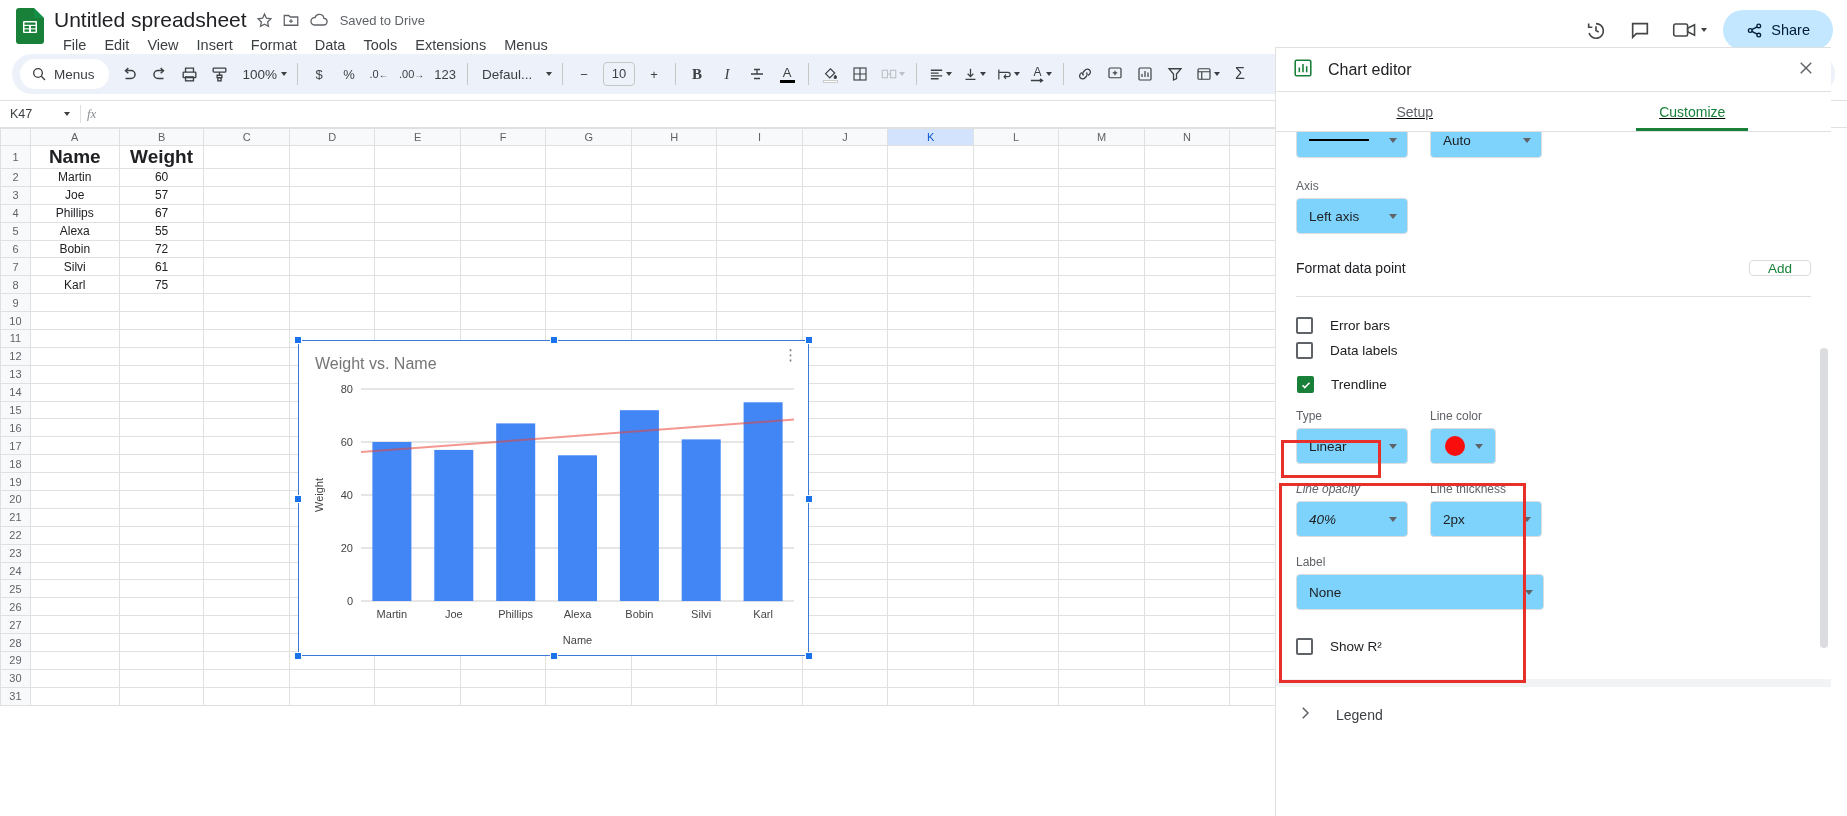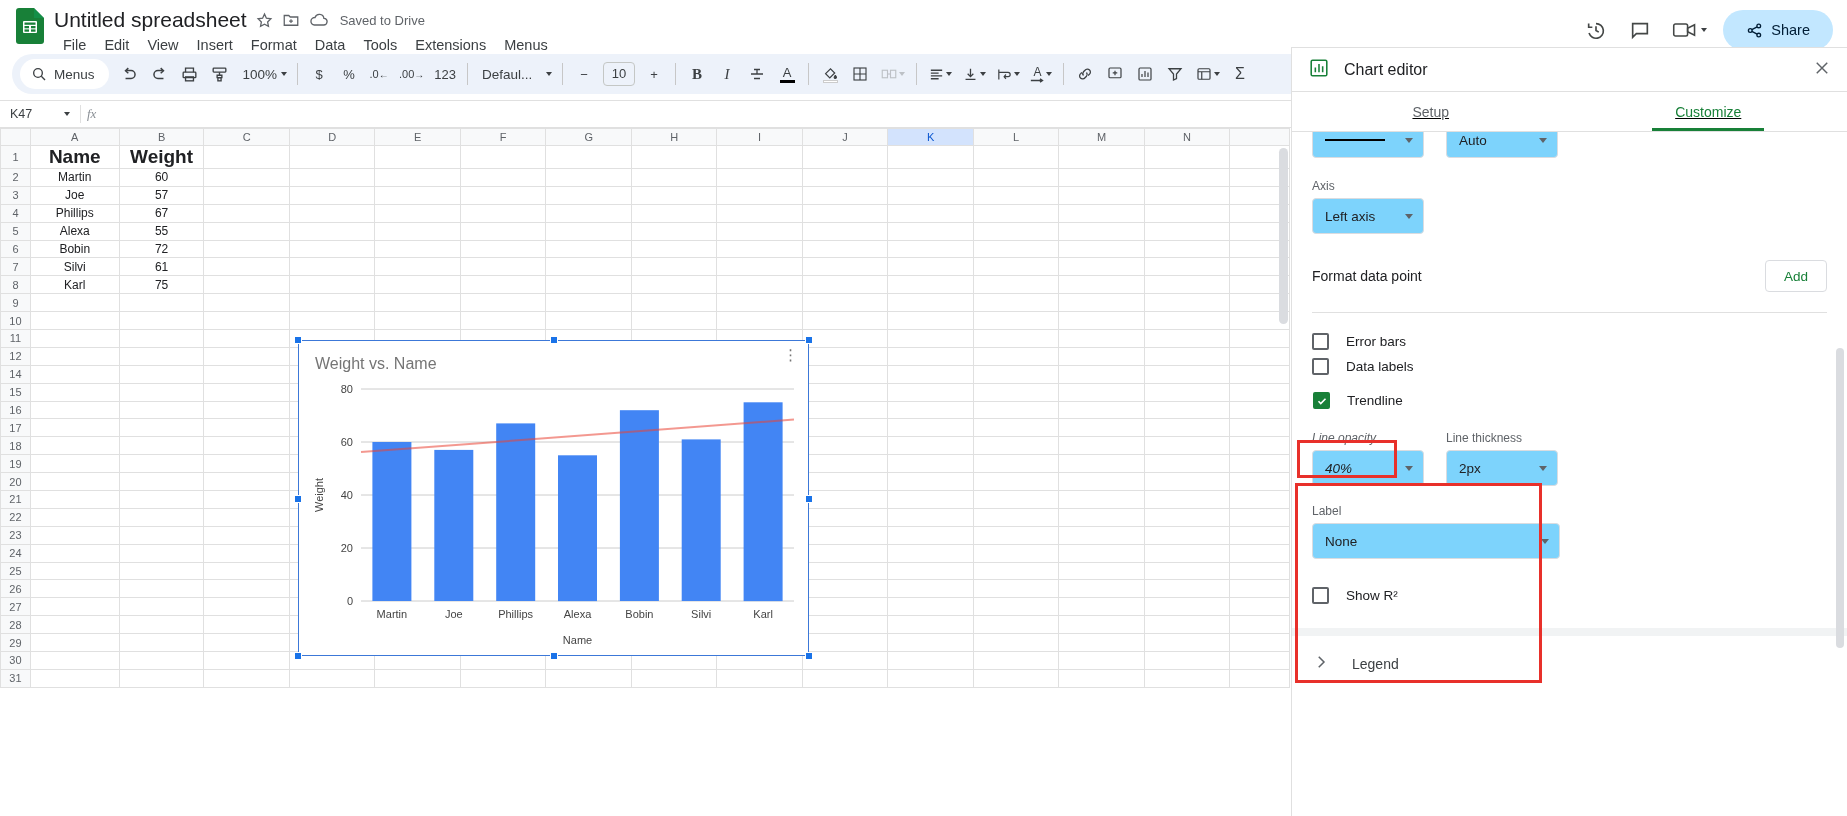--- a/index.html
+++ b/index.html
@@ -78,21 +78,21 @@
     position:absolute; left:298px; top:212px; width:511px; height:316px;
     background:#fff; border:1px solid #3c78d8;
   }
   .handle { position:absolute; width:8px; height:8px; background:#1a73e8; border:1px solid #fff; }
   .chart-title { position:absolute; left:16px; top:14px; font-size:16px; color:#757575; }
   .kebab { position:absolute; right:10px; top:8px; color:#757575; font-size:15px; letter-spacing:0; line-height:12px; cursor:pointer; }
   .chart-svg { position:absolute; left:0; top:0; }
 
   
   .panel {
-    position:absolute; right:0; top:47px; width:556px; height:769px;
+    position:absolute; right:16px; top:47px; width:556px; height:769px;
     background:#fff; border-left:1px solid #e0e0e0; border-top:1px solid #e0e0e0;
   }
   .panel-header { display:flex; align-items:center; height:44px; padding:0 16px; gap:14px; border-bottom:1px solid #e0e0e0;}
   .panel-title { font-size:16px; color:#202124; flex:1; }
   .panel-tabs { display:flex; height:40px; border-bottom:1px solid #e0e0e0;text-decoration:underline; }
   .ptab { flex:1; display:flex; align-items:center; justify-content:center; font-size:14px; color:#5f6368; cursor:pointer; position:relative; }
   .ptab.active { color:#188038; font-weight:500; }
   .ptab.active:after { content:''; position:absolute; left:50%; transform:translateX(-50%); bottom:0; width:112px; height:3px; background:#188038; }
   .panel-body { position:relative; padding:0 20px; height:684px; overflow:hidden; }
 
@@ -102,21 +102,21 @@
   .select {
     display:flex; align-items:center; justify-content:space-between;
     border:1px solid #dadce0; border-radius:4px; background:#7dd3fc;
     height:36px; padding:0 10px 0 12px; font-size:13.5px; color:#202124; cursor:pointer;
   }
   .select .caret { border-top-color:#5f6368; }
   .blackline { width:60px; height:2px; background:#000; }
 
   .fdp-row { display:flex; align-items:center; justify-content:space-between; margin-top:26px; }
   .fdp-label { font-size:14px; color:#202124; }
-  .add-btn { border:1px solid #dadce0; border-radius:4px; height:32px; padding:0 18px; display:flex; align-items:center; font-size:13.5px; color:#188038; cursor:pointer; }
+  .add-btn { border:1px solid #dadce0; border-radius:4px; height:16px; padding:0 18px; display:flex; align-items:center; font-size:13.5px; color:#188038; cursor:pointer; }
   .divider { height:1px; background:#e0e0e0; margin:20px 0 0 0; }
 
   .chk-row { display:flex; align-items:center; gap:17px; height:25px; }
   .chk { width:17px; height:17px; border:2px solid #5f6368; border-radius:2px; background:#fff; flex:none; cursor:pointer;}
   .chk.on { background:#188038; border-color:#188038; display:flex; align-items:center; justify-content:center; }
   .chk-label { font-size:13.5px; color:#202124; }
 
   .hl-box { position:absolute; border:3px solid #e8302a; pointer-events:none; }
 
   .legend-row { display:flex; align-items:center; gap:22px; height:40px; }
@@ -600,20 +600,38 @@
             <td class="cell"></td>
             <td class="cell"></td>
             <td class="cell"></td>
             <td class="cell"></td>
             <td class="cell"></td>
             <td class="cell"></td>
             <td class="cell"></td>
           </tr>
           <tr>
             <td class="rowhead">12</td>
+            <td class="cell"></td>
+            <td class="cell"></td>
+            <td class="cell"></td>
+            <td class="cell"></td>
+            <td class="cell"></td>
+            <td class="cell"></td>
+            <td class="cell"></td>
+            <td class="cell"></td>
+            <td class="cell"></td>
+            <td class="cell"></td>
+            <td class="cell"></td>
+            <td class="cell"></td>
+            <td class="cell"></td>
+            <td class="cell"></td>
+            <td class="cell"></td>
+          </tr>
+          <tr>
+            <td class="rowhead">13</td>
             <td class="cell"></td>
             <td class="cell"></td>
             <td class="cell"></td>
             <td class="cell"></td>
             <td class="cell"></td>
             <td class="cell"></td>
             <td class="cell"></td>
             <td class="cell"></td>
             <td class="cell"></td>
             <td class="cell"></td>
@@ -1060,20 +1078,36 @@
           <span class="chk on">
             <svg width="12" height="12" viewBox="0 0 24 24" fill="none" stroke="#fff" stroke-width="3.2">
                 <path d="M5 12.5l4.5 4.5L19 7.5"></path>
               </svg>
           </span>
           <span class="chk-label">Trendline</span>
         </div>
       </div>
 
       <div style="margin-top:12px;">
+        <div class="row2">
+          <div class="fld" style="width:112px;">
+            <div class="fld-label">Type</div>
+            <div class="select">
+              <span>Linear</span>
+              <span class="caret"></span>
+            </div>
+          </div>
+          <div class="fld" style="width:66px;">
+            <div class="fld-label">Line color</div>
+            <div class="select" style="justify-content:center;gap:10px;">
+              <span id="color-swatch" style="width: 20px; height: 20px; border-radius: 50%; display: inline-block; background: rgb(250, 13, 13);"></span>
+              <span class="caret"></span>
+            </div>
+          </div>
+        </div>
 
         <div class="row2" style="margin-top:18px;">
           <div class="fld" style="width:112px;font-style:italic;">
             <div class="fld-label">Line opacity</div>
             <div class="select">
               <span>40%</span>
               <span class="caret"></span>
             </div>
           </div>
           <div class="fld" style="width:112px;">

